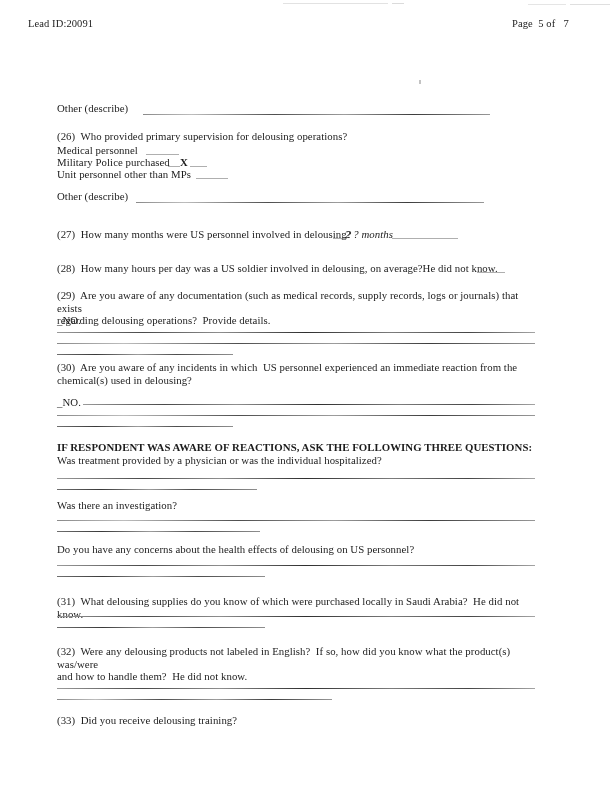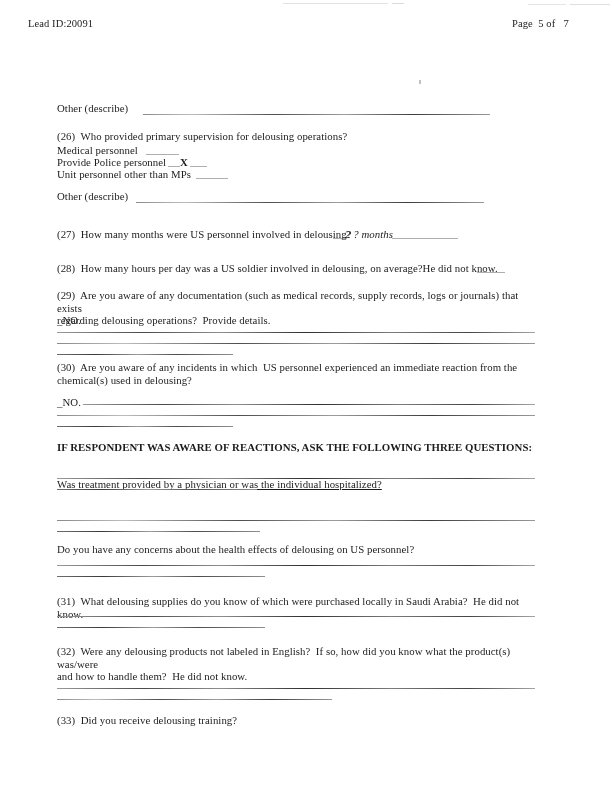--- a/index.html
+++ b/index.html
@@ -92,21 +92,21 @@
   <div class="hdr hdr-right">Page  5 of   7</div>
 
   <div class="txt" style="top:102px;">Other (describe)</div>
   <div class="rule f2" style="left:143px; top:114px; width:347px;"></div>
 
   <div class="txt wide" style="top:130px;">(26)  Who provided primary supervision for delousing operations?</div>
 
   <div class="txt" style="top:144px;">Medical personnel</div>
   <div class="rule faint" style="left:146px; top:154px; width:33px;"></div>
 
-  <div class="txt" style="top:156px;">Provide Police personnel</div>
+  <div class="txt" style="top:156px;">Military Police purchased</div>
   <div class="txt" style="left:180px; top:156px; font-weight:700;">X</div>
   <div class="rule faint" style="left:168px; top:166px; width:12px;"></div>
   <div class="rule faint" style="left:190px; top:166px; width:17px;"></div>
 
   <div class="txt" style="top:168px;">Unit personnel other than MPs</div>
   <div class="rule faint" style="left:196px; top:178px; width:32px;"></div>
 
   <div class="txt" style="top:190px;">Other (describe)</div>
   <div class="rule f2" style="left:136px; top:202px; width:348px;"></div>
 
@@ -126,24 +126,25 @@
   <div class="rule f3" style="left:57px; top:354px; width:176px;"></div>
 
   <div class="txt wide" style="top:361px;">(30)  Are you aware of any incidents in which  US personnel experienced an immediate reaction from the
 chemical(s) used in delousing?</div>
   <div class="txt" style="top:396px;">_NO.</div>
   <div class="rule f1" style="left:83px; top:404px; width:452px;"></div>
   <div class="rule f2" style="left:57px; top:415px; width:478px;"></div>
   <div class="rule f3" style="left:57px; top:426px; width:176px;"></div>
 
   <div class="txt wide bold" style="top:441px;">IF RESPONDENT WAS AWARE OF REACTIONS, ASK THE FOLLOWING THREE QUESTIONS:</div>
-  <div class="txt wide" style="top:478px;text-decoration:underline;">Was treatment provided by a physician or was the individual hospitalized?</div>
+  <div class="txt wide" style="top:454px;">Was treatment provided by a physician or was the individual hospitalized?</div>
   <div class="rule f1" style="left:57px; top:478px; width:478px;"></div>
   <div class="rule f3" style="left:57px; top:489px; width:200px;"></div>
 
+  <div class="txt wide" style="top:499px;">Was there an investigation?</div>
   <div class="rule f2" style="left:57px; top:520px; width:478px;"></div>
   <div class="rule f3" style="left:57px; top:531px; width:203px;"></div>
 
   <div class="txt wide" style="top:543px;">Do you have any concerns about the health effects of delousing on US personnel?</div>
   <div class="rule f1" style="left:57px; top:565px; width:478px;"></div>
   <div class="rule f3" style="left:57px; top:576px; width:208px;"></div>
 
   <div class="txt wide" style="top:595px;">(31)  What delousing supplies do you know of which were purchased locally in Saudi Arabia?  He did not know.</div>
   <div class="rule f1" style="left:57px; top:616px; width:478px;"></div>
   <div class="rule f3" style="left:57px; top:627px; width:208px;"></div>

